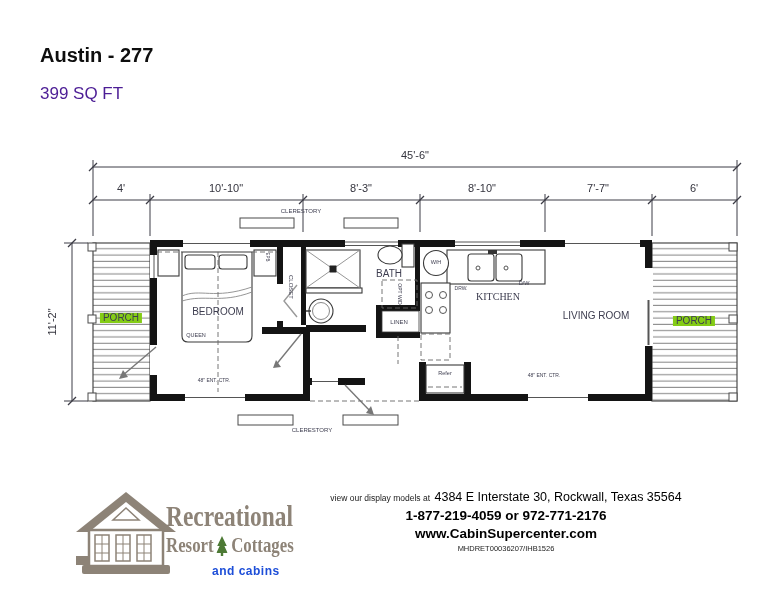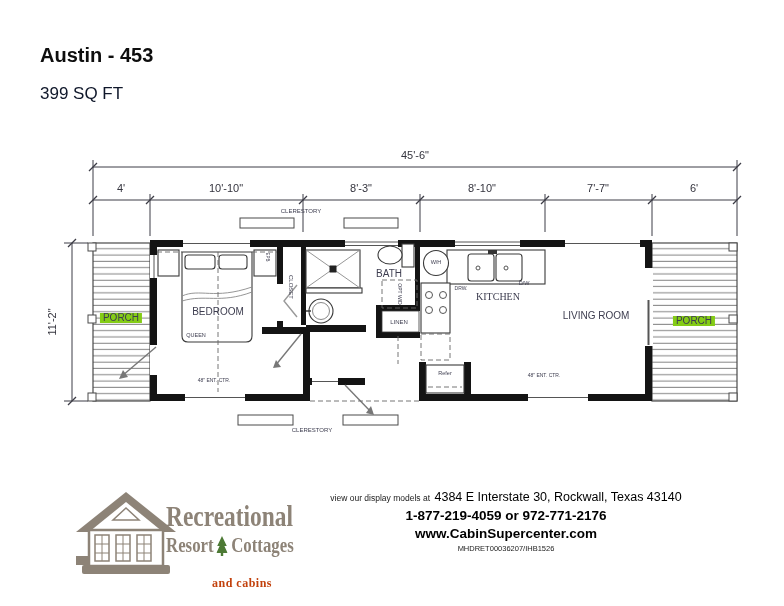--- a/index.html
+++ b/index.html
@@ -1,51 +1,51 @@
 <!DOCTYPE html>
 <html><head>
 <meta charset="utf-8">
 <style>
   html,body { margin:0; padding:0; background:#fff; }
   .page { position:relative; width:784px; height:606px; background:#fff; overflow:hidden;
           font-family:"Liberation Sans",sans-serif; }
   .title { position:absolute; left:40px; top:44px; font-size:20px; font-weight:bold; color:#0e0e0e; }
-  .sqft  { position:absolute; left:40px; top:84px; font-size:17px; color:#0f172a; }
+  .sqft  { position:absolute; left:40px; top:84px; font-size:17px; color:#4c1d95; }
   .plan-svg { position:absolute; left:0; top:0; }
   .lbl { position:absolute; color:#3d3d4f; white-space:nowrap; line-height:1;
          transform:translate(-50%,-50%); }
   .rot90  { transform:translate(-50%,-50%) rotate(90deg); }
   .rotm90 { transform:translate(-50%,-50%) rotate(-90deg); }
   .whitebg { background:#84cc16; padding:0 3px; }
   .dim { color:#34343e; }
   .wrap { white-space:normal; text-align:center; line-height:1.15; }
   
   .logo-svg { position:absolute; left:76px; top:486px; }
   .logo-text { position:absolute; left:166px; top:501px; }
   .logo-name { font-family:"Liberation Serif",serif; font-weight:bold; font-size:30px;
                color:#8d8377; transform:scaleX(0.78); transform-origin:left; line-height:1; }
   .logo-sub  { font-family:"Liberation Serif",serif; font-weight:bold; font-size:21px;
                color:#8d8377; transform:scaleX(0.80); transform-origin:left; line-height:1;
                display:flex; align-items:flex-end; gap:4px; margin-top:4px; }
-  .logo-cabins { font-weight:bold; font-size:12px; color:#c2410c; letter-spacing:0.5px;
-                 margin-top:20px; padding-left:46px;font-family:Liberation Serif, serif; }
+  .logo-cabins { font-weight:bold; font-size:12px; color:#1d4ed8; letter-spacing:0.5px;
+                 margin-top:8px; padding-left:46px; }
   .contact { position:absolute; left:314px; top:489px; width:384px; text-align:center; color:#000; }
   .c1  { line-height:14px; white-space:nowrap; }
   .c1a { font-size:8.5px; color:#1a1a1a; }
   .c1b { font-size:12.5px; }
   .c2  { font-weight:bold; font-size:13.5px; margin-top:4px; line-height:14px; }
   .c2b { font-weight:bold; font-size:14px; margin-top:4px; line-height:15px; }
   .c3  { font-size:7.5px; margin-top:3px; color:#222; }
 </style>
 </head>
 <body>
 
 <div class="page">
 
-  <div class="title">Austin - 453</div>
+  <div class="title">Austin - 277</div>
   <div class="sqft">399 SQ FT</div>
 
   <svg class="plan-svg" width="784" height="606" viewBox="0 0 784 606">
     <defs>
       <pattern id="deck" width="8" height="6.3" patternUnits="userSpaceOnUse">
         <rect width="8" height="6.3" fill="#ffffff"></rect>
         <line x1="0" y1="3" x2="8" y2="3" stroke="#6d6d6d" stroke-width="0.9"></line>
       </pattern>
     </defs>
 
@@ -230,20 +230,20 @@
         <rect x="5.5" y="17" width="3" height="3" fill="#4d7a35"></rect>
       </svg>
       <span>Cottages</span>
     </div>
     <div class="logo-cabins">and cabins</div>
   </div>
 
   <div class="contact">
     <div class="c1">
       <span class="c1a">view our display models at</span>
-      <span class="c1b">4384 E Interstate 30, Rockwall, Texas 43140</span>
+      <span class="c1b">4384 E Interstate 30, Rockwall, Texas 35564</span>
     </div>
     <div class="c2">1-877-219-4059 or 972-771-2176</div>
     <div class="c2">www.CabinSupercenter.com</div>
     <div class="c3">MHDRET00036207/IHB1526</div>
   </div>
 
 </div>
 
 </body></html>

